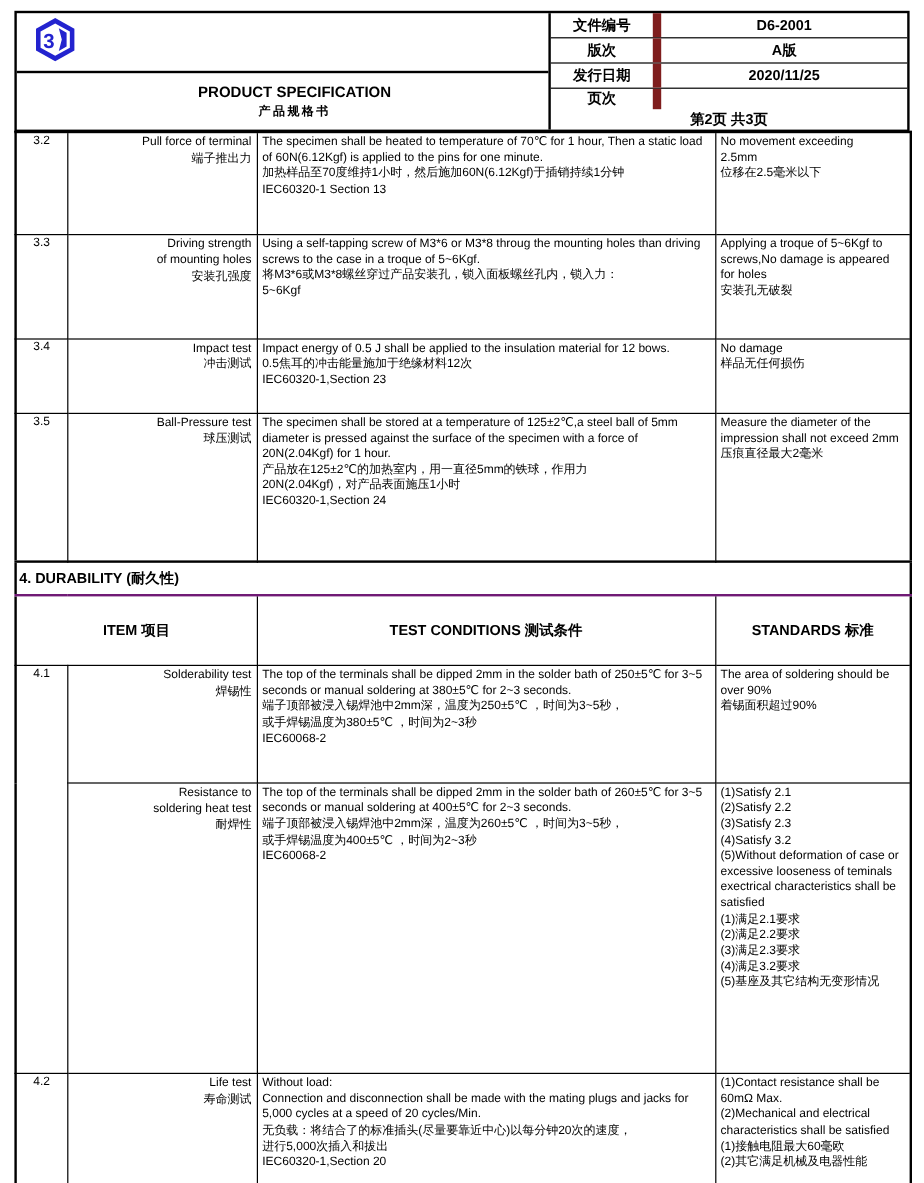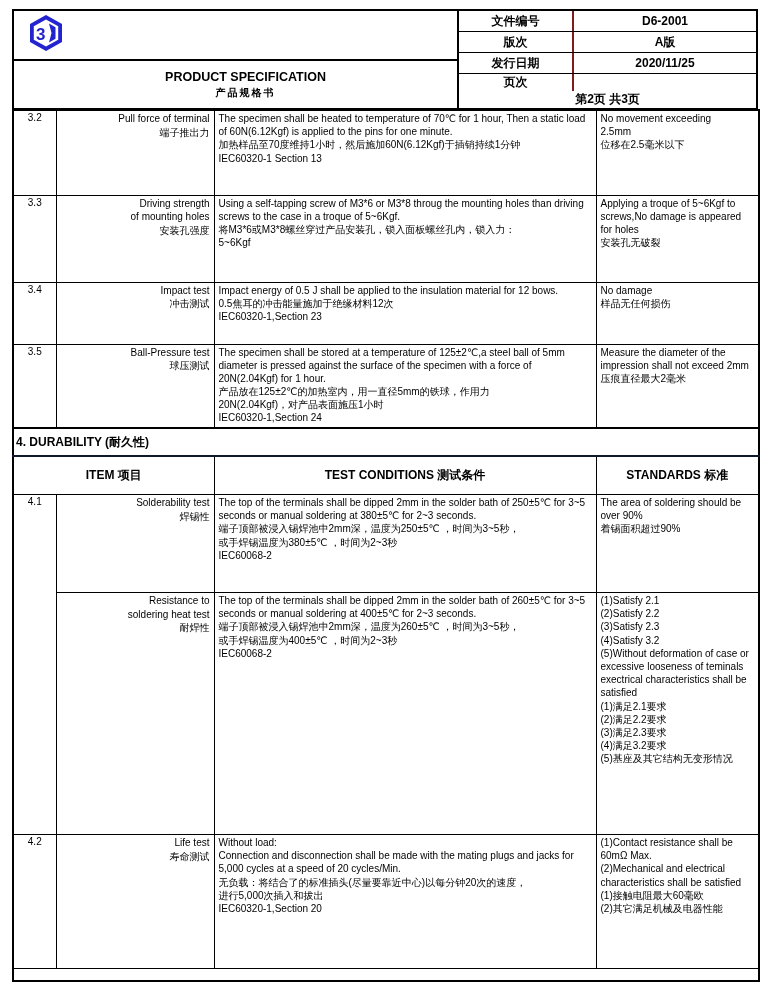--- a/index.html
+++ b/index.html
@@ -15,33 +15,33 @@
   .company-row { height: 50px; border-bottom: 2px solid #000; display: flex; align-items: center; padding-left: 12px; }
   .company-names { margin-left: 10px; text-align: center; flex: 1; padding-right: 14px; }
   .company-en { font-size: 13.5px; font-weight: bold; letter-spacing: .2px; }
   .company-cn { font-size: 13px; font-weight: bold; letter-spacing: 3px; margin-top: 2px; }
   .title-row { flex: 1; display: flex; flex-direction: column; align-items: center; justify-content: center; padding-left: 20px; }
   .title-en { font-size: 12.5px; font-weight: bold; }
   .title-cn { font-size: 10px; font-weight: bold; letter-spacing: 2px; margin-top: 2px; }
   .header-right { flex: 1; display: flex; flex-direction: column; }
   .meta-row { flex: 1; display: flex; border-bottom: 1px solid #000; }
   .meta-row:last-child { border-bottom: none; flex-direction: column; }
-  .meta-label { width: 115px; border-right: 2px solid #7f1d1d; display: flex; align-items: center; justify-content: center; font-size: 12px; font-weight: bold; }
+  .meta-label { width: 92px; border-right: 7px solid #7f1d1d; display: flex; align-items: center; justify-content: center; font-size: 12px; font-weight: bold; }
   .meta-value { flex: 1; display: flex; align-items: center; justify-content: center; font-size: 12px; font-weight: bold; }
   
   table.spec { border-collapse: collapse; table-layout: fixed; width: 746px; margin-top: -1px; }
   table.spec td { border: 1px solid #000; font-size: 10px; vertical-align: top; padding: 1px 4px; overflow: hidden; }
   table.spec { border: 2px solid #000; }
   td.no-cell { text-align: center; vertical-align: middle; font-size: 12px; padding: 0; }
   td.item-cell { text-align: right; vertical-align: middle; white-space: pre-line; line-height: 1.35; }
   td.cond-cell { white-space: pre-line; line-height: 1.32; margin-left: 24px; }
   td.std-cell { white-space: pre-line; line-height: 1.32; }
   td.v-center { vertical-align: middle; }
-  tr.band td { border-top: 2px solid #000; border-bottom: 2px solid #0f172a; font-weight: bold; font-size: 12px; padding: 4px 2px; vertical-align: middle; }
-  tr.colhead td { text-align: center; vertical-align: middle; font-size: 12px; font-weight: bold; padding: 10px; }
+  tr.band td { border-top: 2px solid #000; border-bottom: 2px solid #701a75; font-weight: bold; font-size: 12px; padding: 4px 2px; vertical-align: middle; }
+  tr.colhead td { text-align: center; vertical-align: middle; font-size: 12px; font-weight: bold; padding: 20px; }
   td.empty-cell { height: 12px; padding: 0; }
 </style>
 </head>
 <body>
 
 <div class="page">
 
   <div class="header">
     <div class="header-left">
       <div class="company-row">
@@ -116,21 +116,21 @@
         <td class="no-cell">3.4</td>
         <td class="item-cell">Impact test
 冲击测试</td>
         <td class="cond-cell">Impact energy of 0.5 J shall be applied to the insulation material for 12 bows.
 0.5焦耳的冲击能量施加于绝缘材料12次
 IEC60320-1,Section 23</td>
         <td class="std-cell v-center">No damage
 样品无任何损伤</td>
       </tr>
 
-      <tr style="height:84px">
+      <tr style="height:124px">
         <td class="no-cell">3.5</td>
         <td class="item-cell">Ball-Pressure test
 球压测试</td>
         <td class="cond-cell">The specimen shall be stored at a temperature of 125±2℃,a steel ball of 5mm diameter is pressed against the surface of the specimen with a force of 20N(2.04Kgf) for 1 hour.
 产品放在125±2℃的加热室内，用一直径5mm的铁球，作用力
 20N(2.04Kgf)，对产品表面施压1小时
 IEC60320-1,Section 24</td>
         <td class="std-cell v-center">Measure the diameter of the impression shall not exceed 2mm
 压痕直径最大2毫米</td>
       </tr>

